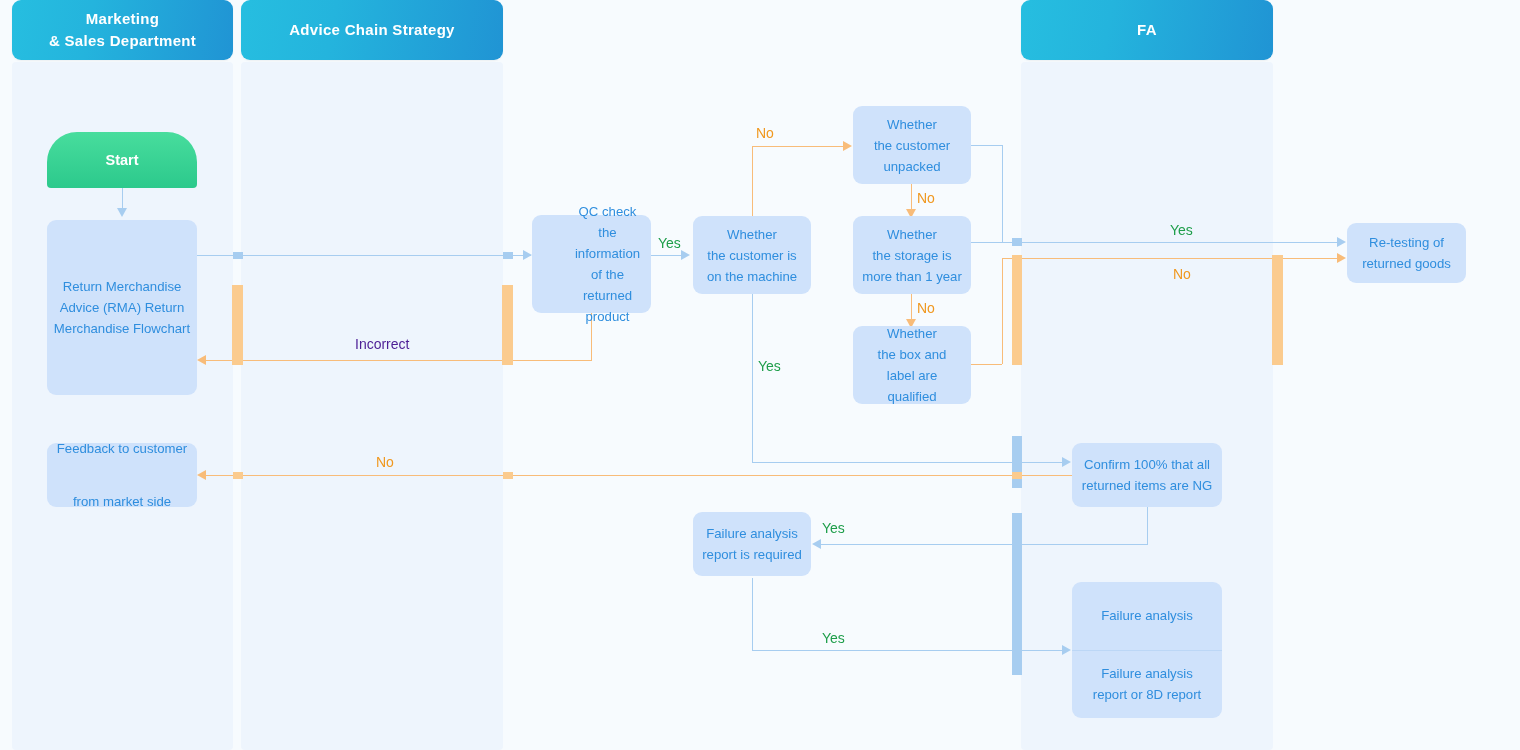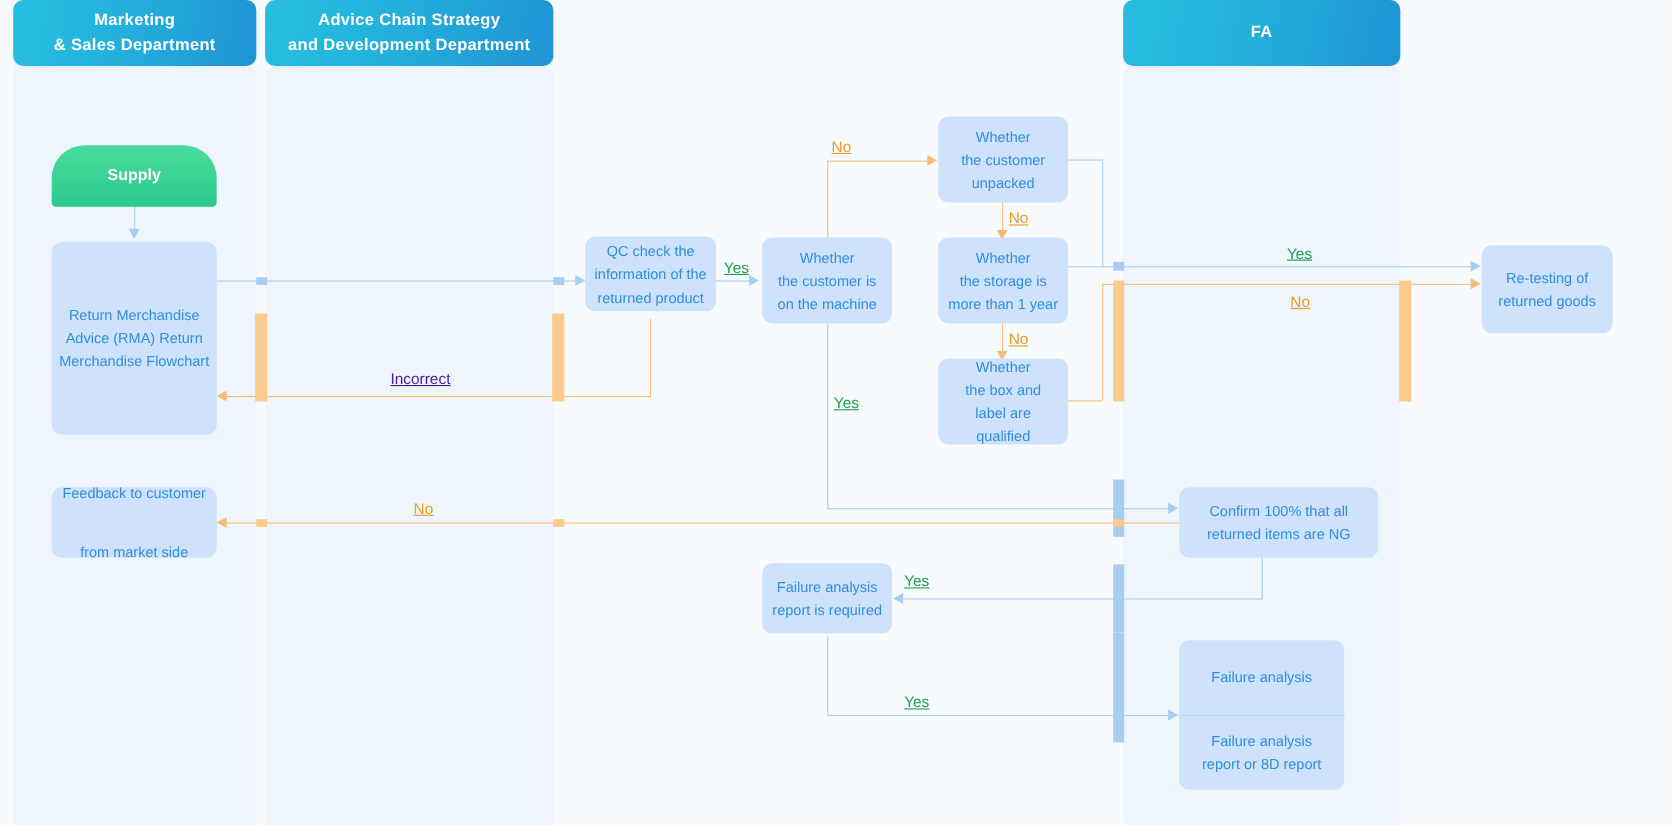--- a/index.html
+++ b/index.html
@@ -66,21 +66,21 @@
   .arrow.down{border-left:5.5px solid transparent;border-right:5.5px solid transparent;border-top:9px solid #a7cdf0;}
   .arrow.right.o{border-left-color:#f8bc79;}
   .arrow.left.o{border-right-color:#f8bc79;}
   .arrow.down.o{border-top-color:#f8bc79;}
 
   
   .cross{position:absolute;background:#a7cdf0;}
   .cross.o{background:#fbcb8e;}
 
   
-  .lbl{position:absolute;font-size:14px;white-space:nowrap;text-decoration:underline;}
+  .lbl{position:absolute;font-size:14px;white-space:nowrap;}
   .lbl.yes{color:#1e9e4a;}
   .lbl.no{color:#f0981f;}
   .lbl.inc{color:#4c1d95;}
 </style>
 </head>
 <body>
 
 <div id="stage">
 
   <div class="lane" style="left:0px;width:221px;">
@@ -91,21 +91,20 @@
         <span>&amp; Sales Department</span>
       </div>
     </div>
   </div>
 
   <div class="lane" style="left:229px;width:262px;">
     <div class="lane-body"></div>
     <div class="lane-head">
       <div>
         <span>Advice Chain Strategy</span>
-        <span>and Development Department</span>
       </div>
     </div>
   </div>
 
 
   <div class="lane" style="left:1009px;width:252px;">
     <div class="lane-body"></div>
     <div class="lane-head">
       <div>
         <span>FA</span>
@@ -170,37 +169,37 @@
   <div class="ln h" style="left:803px;top:544px;width:333px;"></div>
   <div class="arrow left" style="left:800px;top:538.5px;"></div>
   <div class="cross" style="left:1000px;top:513px;width:10px;height:62px;"></div>
 
   <div class="ln v" style="left:740px;top:578px;height:72px;"></div>
   <div class="ln h" style="left:740px;top:650px;width:314px;"></div>
   <div class="arrow right" style="left:1050px;top:644.5px;"></div>
   <div class="cross" style="left:1000px;top:575px;width:10px;height:100px;"></div>
 
   <div class="node start" style="left:35px;top:132px;width:150px;height:56px;">
-    <span>Supply</span>
+    <span>Start</span>
   </div>
 
   <div class="node split" style="left:35px;top:220px;width:150px;height:175px;">
     <div class="seg">
       <span>Return Merchandise</span>
       <span>Advice (RMA) Return</span>
       <span>Merchandise Flowchart</span>
     </div>
   </div>
 
   <div class="node" style="left:35px;top:443px;width:150px;height:64px;gap:32px;">
     <span>Feedback to customer</span>
     <span>from market side</span>
   </div>
 
-  <div class="node" style="left:520px;top:215px;width:119px;height:68px;">
+  <div class="node" style="left:520px;top:215px;width:119px;height:98px;padding-left:40px;">
     <span>QC check the</span>
     <span>information of the</span>
     <span>returned product</span>
   </div>
 
   <div class="node" style="left:681px;top:216px;width:118px;height:78px;">
     <span>Whether</span>
     <span>the customer is</span>
     <span>on the machine</span>
   </div>
@@ -221,36 +220,36 @@
     <span>Whether</span>
     <span>the box and</span>
     <span>label are qualified</span>
   </div>
 
   <div class="node" style="left:681px;top:512px;width:118px;height:64px;">
     <span>Failure analysis</span>
     <span>report is required</span>
   </div>
 
-  <div class="node" style="left:1060px;top:443px;width:181px;height:64px;">
+  <div class="node" style="left:1060px;top:443px;width:150px;height:64px;">
     <span>Confirm 100% that all</span>
     <span>returned items are NG</span>
   </div>
 
   <div class="node split" style="left:1060px;top:582px;width:150px;height:136px;">
     <div class="seg">
       <span>Failure analysis</span>
     </div>
     <div class="seg">
       <span>Failure analysis</span>
       <span>report or 8D report</span>
     </div>
   </div>
 
-  <div class="node" style="left:1335px;top:223px;width:119px;height:80px;">
+  <div class="node" style="left:1335px;top:223px;width:119px;height:60px;">
     <span>Re-testing of</span>
     <span>returned goods</span>
   </div>
 
   <div class="lbl yes" style="left:646px;top:235px;">Yes</div>
   <div class="lbl no" style="left:744px;top:125px;">No</div>
   <div class="lbl yes" style="left:746px;top:358px;">Yes</div>
   <div class="lbl no" style="left:905px;top:190px;">No</div>
   <div class="lbl no" style="left:905px;top:300px;">No</div>
   <div class="lbl yes" style="left:1158px;top:222px;">Yes</div>

